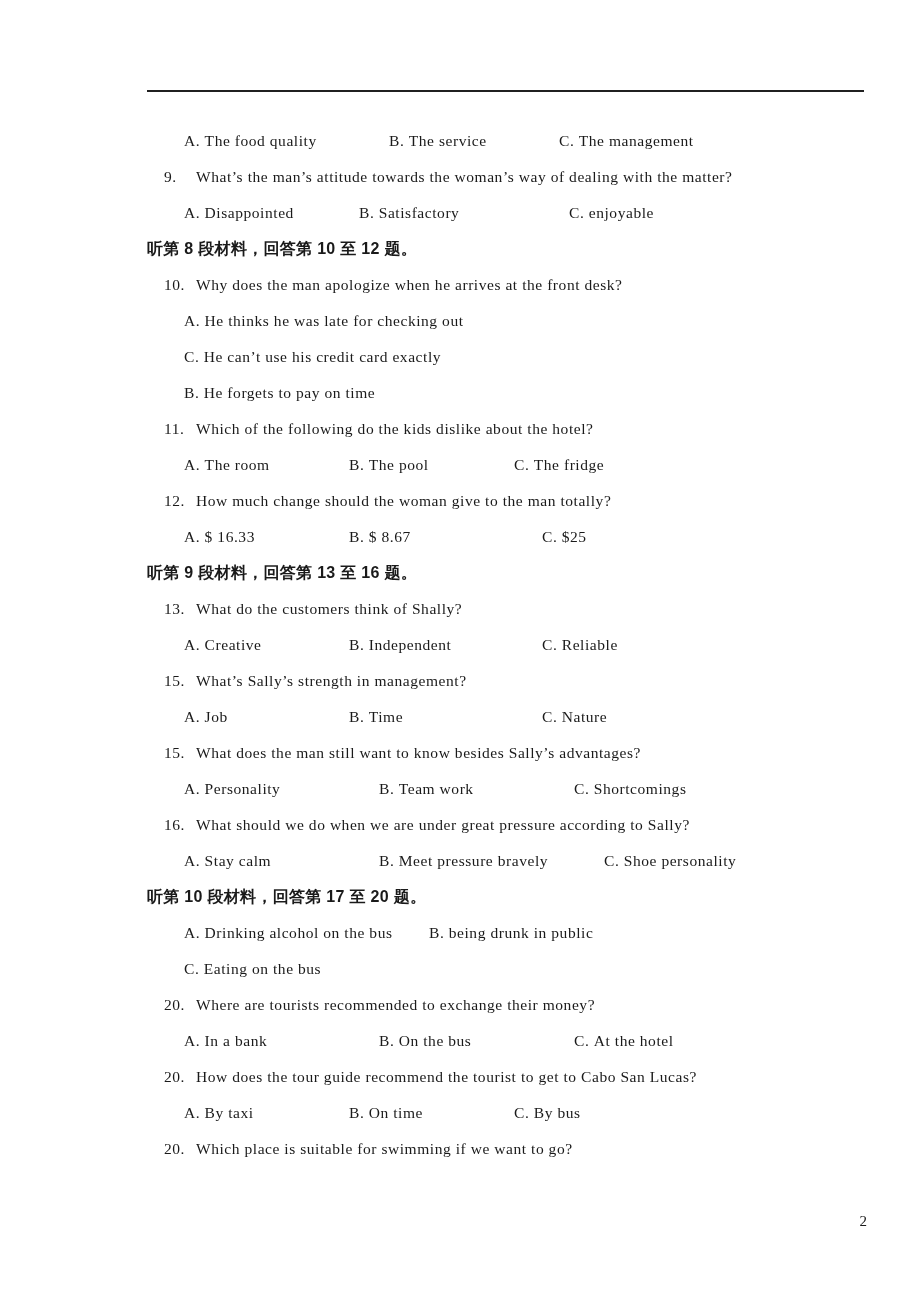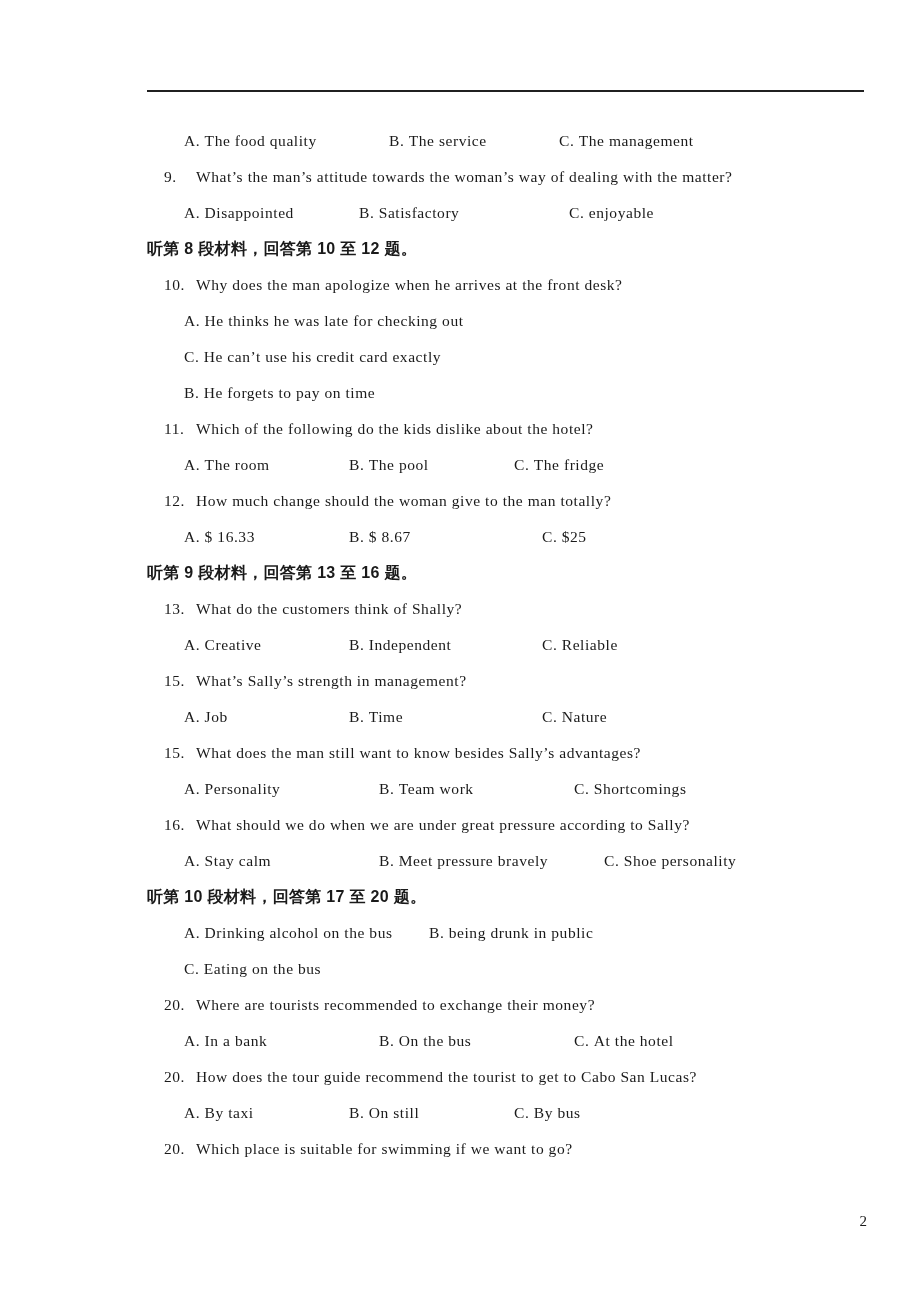--- a/index.html
+++ b/index.html
@@ -119,19 +119,19 @@
       <div class="line q-line"><span class="qnum">15.</span><span>What does the man still want to know besides Sally’s advantages?</span></div>
       <div class="line opt-line"><span class="opt" style="position: absolute; left: 140px;"><span>A.</span><span>&nbsp;</span><span>Personality</span></span><span class="opt" style="position: absolute; left: 335px;"><span>B.</span><span>&nbsp;</span><span>Team work</span></span><span class="opt" style="position: absolute; left: 530px;"><span>C.</span><span>&nbsp;</span><span>Shortcomings</span></span></div>
       <div class="line q-line"><span class="qnum">16.</span><span>What should we do when we are under great pressure according to Sally?</span></div>
       <div class="line opt-line"><span class="opt" style="position: absolute; left: 140px;"><span>A.</span><span>&nbsp;</span><span>Stay calm</span></span><span class="opt" style="position: absolute; left: 335px;"><span>B.</span><span>&nbsp;</span><span>Meet pressure bravely</span></span><span class="opt" style="position: absolute; left: 560px;"><span>C.</span><span>&nbsp;</span><span>Shoe personality</span></span></div>
       <div class="line cn-heading">听第 10 段材料，回答第 17 至 20 题。</div>
       <div class="line opt-line"><span class="opt" style="position: absolute; left: 140px;"><span>A.</span><span>&nbsp;</span><span>Drinking alcohol on the bus</span></span><span class="opt" style="position: absolute; left: 385px;"><span>B.</span><span>&nbsp;</span><span>being drunk in public</span></span></div>
       <div class="line opt-line"><span class="opt" style="position: absolute; left: 140px;"><span>C.</span><span>&nbsp;</span><span>Eating on the bus</span></span></div>
       <div class="line q-line"><span class="qnum">20.</span><span>Where are tourists recommended to exchange their money?</span></div>
       <div class="line opt-line"><span class="opt" style="position: absolute; left: 140px;"><span>A.</span><span>&nbsp;</span><span>In a bank</span></span><span class="opt" style="position: absolute; left: 335px;"><span>B.</span><span>&nbsp;</span><span>On the bus</span></span><span class="opt" style="position: absolute; left: 530px;"><span>C.</span><span>&nbsp;</span><span>At the hotel</span></span></div>
       <div class="line q-line"><span class="qnum">20.</span><span>How does the tour guide recommend the tourist to get to Cabo San Lucas?</span></div>
-      <div class="line opt-line"><span class="opt" style="position: absolute; left: 140px;"><span>A.</span><span>&nbsp;</span><span>By taxi</span></span><span class="opt" style="position: absolute; left: 305px;"><span>B.</span><span>&nbsp;</span><span>On still</span></span><span class="opt" style="position: absolute; left: 470px;"><span>C.</span><span>&nbsp;</span><span>By bus</span></span></div>
+      <div class="line opt-line"><span class="opt" style="position: absolute; left: 140px;"><span>A.</span><span>&nbsp;</span><span>By taxi</span></span><span class="opt" style="position: absolute; left: 305px;"><span>B.</span><span>&nbsp;</span><span>On time</span></span><span class="opt" style="position: absolute; left: 470px;"><span>C.</span><span>&nbsp;</span><span>By bus</span></span></div>
       <div class="line q-line"><span class="qnum">20.</span><span>Which place is suitable for swimming if we want to go?</span></div>
     </div>
 
   <div class="page-number">2</div>
 
 </div>
 
 </body></html>

